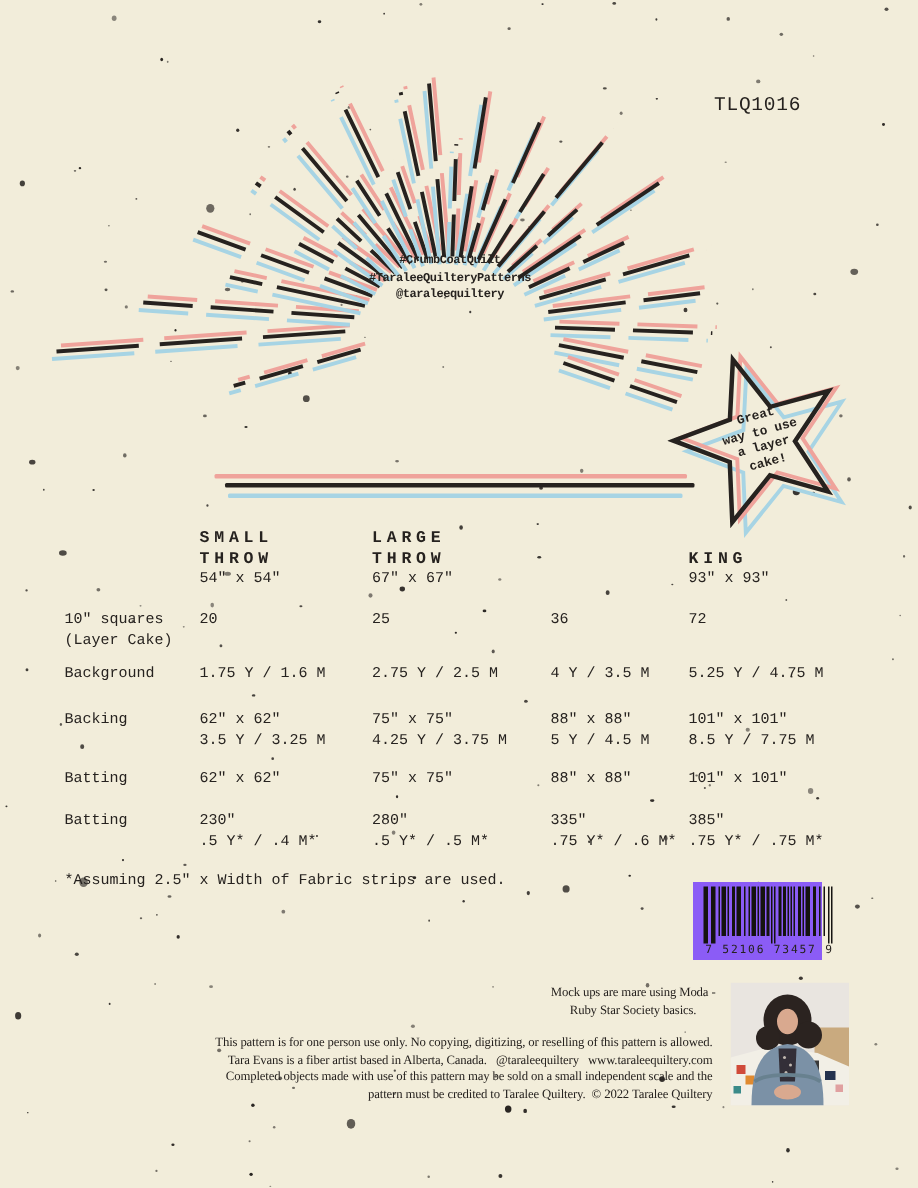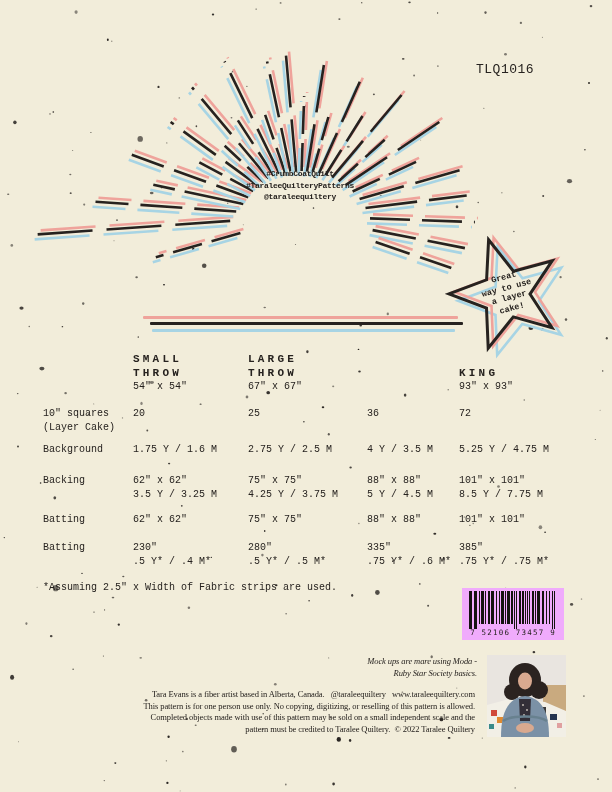--- a/index.html
+++ b/index.html
@@ -23,25 +23,25 @@
              font-size:8.5px;font-weight:bold;line-height:10.6px;transform:rotate(-15deg);}
   .star-text div{white-space:pre;}
   .hcol{position:absolute;top:353px;}
   .hl{height:13.5px;font-size:11px;font-weight:bold;letter-spacing:3.2px;white-space:pre;}
   .hsz{font-size:10px;white-space:pre;margin-top:1px;}
   .trow{position:absolute;left:0;width:612px;height:0;}
   .cell{position:absolute;font-size:10px;line-height:13.5px;white-space:pre;}
   .rlabel{left:43px;}
   .c1{left:133px;} .c2{left:248px;} .c3{left:367px;} .c4{left:459px;}
   .footnote{position:absolute;left:43px;top:582px;font-size:10px;white-space:pre;}
-  .barcode{position:absolute;left:462px;top:588px;width:102px;height:52px;background:#f0abfc;z-index:5;}
+  .barcode{position:absolute;left:462px;top:588px;width:86px;height:52px;background:#8b5cf6;z-index:5;}
   .bc-digits{position:absolute;left:0;top:40px;width:102px;text-align:center;
              font-size:7.5px;letter-spacing:1.2px;white-space:pre;font-family:"DejaVu Sans Mono",monospace;}
-  .mockup{position:absolute;right:135px;top:656px;text-align:right;
-          font-family:"Liberation Serif",serif;font-size:8.5px;line-height:11.5px;letter-spacing:-.1px;font-style:italic;}
+  .mockup{position:absolute;right:135px;top:656px;text-align:center;
+          font-family:"Liberation Serif",serif;font-size:8.5px;line-height:11.5px;letter-spacing:-.1px;}
   .mockup div{white-space:pre;}
   .legal{position:absolute;left:28px;right:137px;top:689px;text-align:right;
          font-family:"Liberation Serif",serif;font-size:8.5px;line-height:11.7px;letter-spacing:-.1px;}
   .legal div{white-space:pre;}
   .photo{position:absolute;left:487px;top:655px;width:79px;height:82px;z-index:5;}
 </style>
 </head>
 <body>
 
 <div class="page">
@@ -448,22 +448,22 @@
       </svg>
     <div class="bc-digits">7 52106 73457 9</div>
   </div>
 
   <div class="mockup">
     <div>Mock ups are mare using Moda -</div>
     <div>Ruby Star Society basics.</div>
   </div>
 
   <div class="legal">
+    <div>This pattern is for one person use only. No copying, digitizing, or reselling of this pattern is allowed.</div>
     <div>Tara Evans is a fiber artist based in Alberta, Canada.   @taraleequiltery   www.taraleequiltery.com</div>
-    <div>This pattern is for one person use only. No copying, digitizing, or reselling of this pattern is allowed.</div>
     <div>Completed objects made with use of this pattern may be sold on a small independent scale and the</div>
     <div>pattern must be credited to Taralee Quiltery.  © 2022 Taralee Quiltery</div>
   </div>
 
   <div class="photo">
     <svg width="79" height="82" viewBox="0 0 79 82">
       <rect x="0" y="0" width="79" height="82" fill="#e9e5e0"></rect>
       <rect x="56" y="30" width="23" height="28" fill="#c9aa7f"></rect>
       <polygon points="0,50 26,43 58,47 79,56 79,82 0,82" fill="#f2efe6"></polygon>
       <rect x="4" y="55" width="6" height="6" fill="#d04a3a"></rect>

